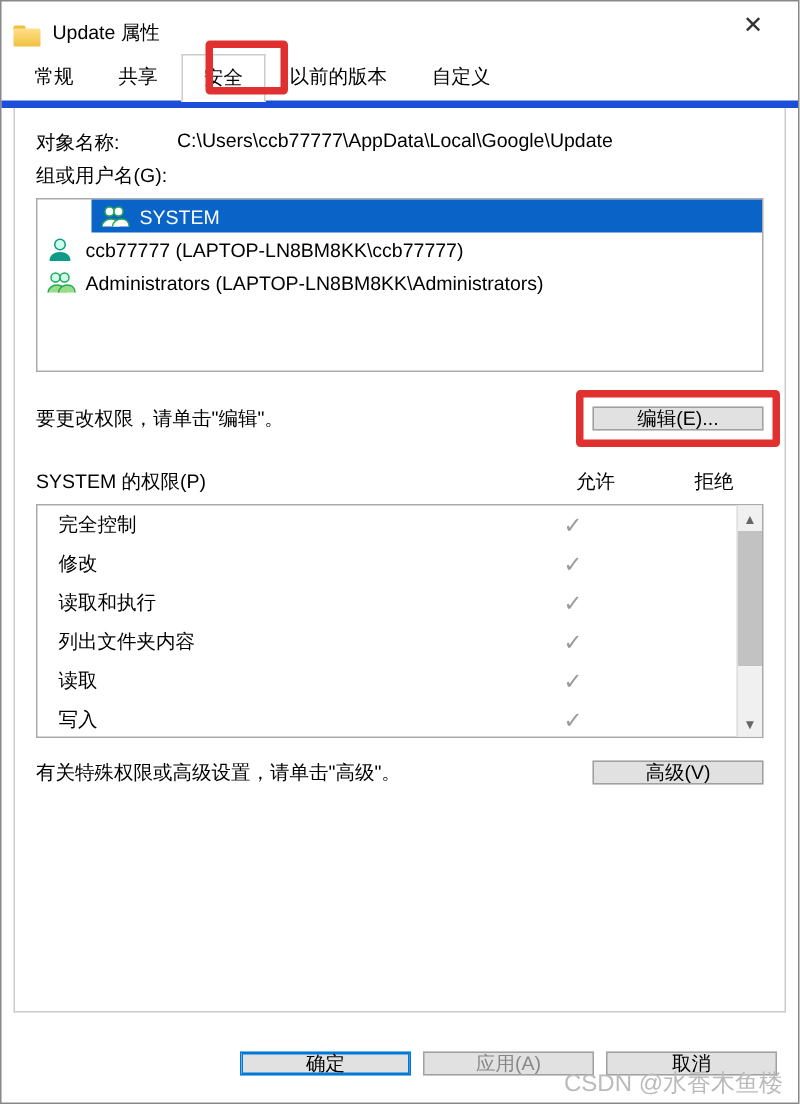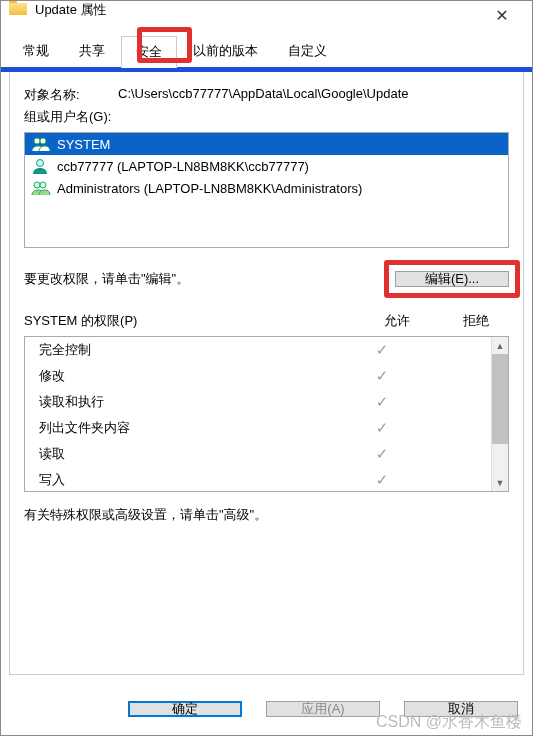--- a/index.html
+++ b/index.html
@@ -1,36 +1,36 @@
 <!DOCTYPE html>
 <html><head>
 <meta charset="utf-8">
 <style>
   * { box-sizing: border-box; font-family: "Microsoft YaHei", "Segoe UI", sans-serif; font-size: 13px; }
   body { margin: 0; background: #fff; }
   .window { width: 533px; height: 736px; border: 1px solid #888; display: flex; flex-direction: column; position: relative; }
-  .titlebar { height: 30px; display: flex; align-items: flex-start; padding: 0 8px; }
+  .titlebar { height: 30px; display: flex; align-items: flex-end; padding: 0 8px; }
   .folder-icon { width: 18px; height: 14px; margin-right: 8px; position: relative; }
   .folder-icon .tab { position: absolute; top: 0; left: 0; width: 8px; height: 3px; background: #f0c040; border-radius: 1px 1px 0 0; }
   .folder-icon .body { position: absolute; top: 2px; left: 0; width: 18px; height: 12px; background: linear-gradient(#ffe08a, #f0c040); border-radius: 1px; }
   .title-text { flex: 1; font-size: 13px; }
   .close-btn { width: 44px; height: 28px; display: flex; align-items: center; justify-content: center; font-size: 16px; color: #333; }
   .tabs-row { display: flex; border-bottom: 5px solid #1d4ed8; padding: 0 8px; margin-top: 4px; position: relative; }
   .tab-item { padding: 6px 14px; margin-right: 2px; cursor: default; position: relative; top: 1px; }
   .tab-item.active { border: 1px solid #ccc; border-bottom: 1px solid #fff; background: #fff; }
   .red-box { position: absolute; border: 5px solid #e03030; pointer-events: none; border-radius: 3px; }
   .red-tab { top: -4px; left: 136px; width: 55px; height: 36px; }
   .content { border: 1px solid #ccc; border-top: none; margin: 0 8px 8px 8px; flex: 1; padding: 14px 14px 10px 14px; position: relative; }
   .row { display: flex; margin-bottom: 0; }
   .obj-label { width: 94px; }
   .obj-value { flex: 1; white-space: nowrap; overflow: hidden; }
   .group-label { margin-top: 4px; margin-bottom: 6px; }
   .listbox { border: 1px solid #aaa; height: 116px; background: #fff; }
   .list-item { display: flex; align-items: center; padding: 3px 6px; gap: 6px; }
-  .list-item.selected { background: #0a64c8; color: #fff; }
+  .list-item.selected { background: #0a64c8; color: #fff; margin-left: 36px; }
   .user-icon { width: 20px; height: 16px; display: inline-flex; align-items: flex-end; }
   .user-icon svg { width: 20px; height: 16px; }
   .edit-row { display: flex; align-items: center; margin-top: 22px; position: relative; }
   .edit-text { flex: 1; }
   .edit-btn-wrap { position: relative; }
   .win-btn { min-width: 114px; height: 16px; border: 1px solid #a0a0a0; background: #e1e1e1; display: inline-flex; align-items: center; justify-content: center; cursor: default; padding: 0 12px; }
   .red-edit { top: -11px; left: -11px; right: -11px; bottom: -11px; }
   .perm-header { display: flex; margin-top: 24px; margin-bottom: 6px; gap: 13px; }
   .perm-header .ph-name { flex: 1; }
   .perm-header .ph-col { width: 66px; text-align: center; }
@@ -39,21 +39,21 @@
   .perm-row { display: flex; align-items: center; padding: 2px 10px 2px 14px; height: 26px; }
   .perm-row .pname { flex: 1; }
   .perm-row .pcol { width: 66px; text-align: center; color: #999; }
   .check { font-size: 15px; color: #999; }
   .scrollbar { width: 17px; background: #f0f0f0; border-left: 1px solid #ddd; display: flex; flex-direction: column; }
   .sb-btn { height: 17px; display: flex; align-items: center; justify-content: center; background: #f0f0f0; color: #666; font-size: 9px; }
   .sb-thumb { flex: 0 0 90px; background: #c2c2c2; margin: 0; }
   .sb-track { flex: 1; }
   .adv-row { display: flex; align-items: center; margin-top: 14px; }
   .adv-text { flex: 1; }
-  .footer { height: 52px; display: flex; align-items: center; justify-content: flex-end; gap: 24px; padding: 0 14px; margin-left: 38px; }
+  .footer { height: 52px; display: flex; align-items: center; justify-content: flex-end; gap: 8px; padding: 0 14px; margin-left: 38px; }
   .footer .win-btn.primary { border-color: #0078d7; box-shadow: 0 0 0 1px #0078d7 inset; }
   .footer .win-btn.disabled { color: #888; }
   .watermark { position: absolute; right: 10px; bottom: 2px; color: #bbb; font-size: 16px; pointer-events: none; }
 </style>
 </head>
 <body>
 
 <div class="window">
 
   <div class="titlebar">
@@ -171,20 +171,21 @@
       <div class="scrollbar">
         <div class="sb-btn">▲</div>
         <div class="sb-thumb"></div>
         <div class="sb-track"></div>
         <div class="sb-btn">▼</div>
       </div>
     </div>
 
     <div class="adv-row">
       <div class="adv-text">有关特殊权限或高级设置，请单击"高级"。</div>
+      <div class="win-btn">高级(V)</div>
     </div>
 
   </div>
 
   <div class="footer">
     <div class="win-btn primary">确定</div>
     <div class="win-btn disabled">应用(A)</div>
     <div class="win-btn">取消</div>
   </div>
 

